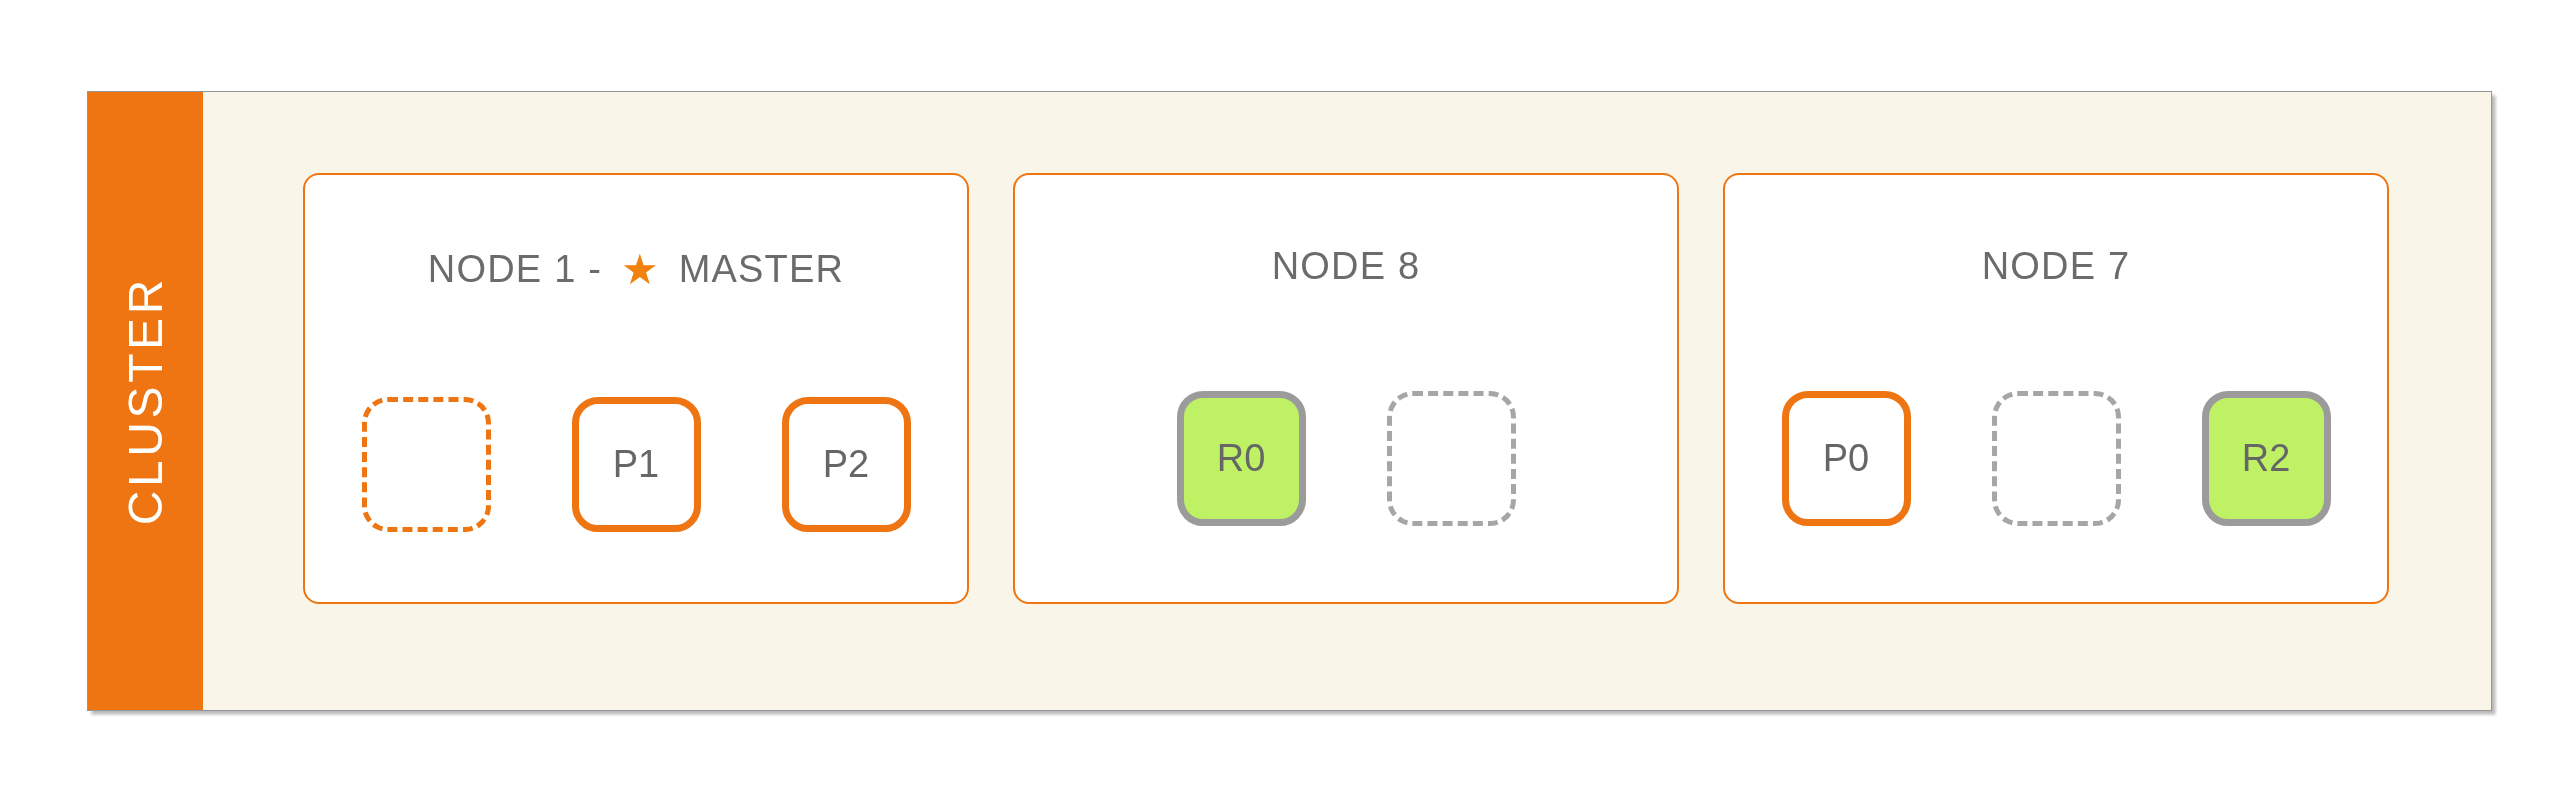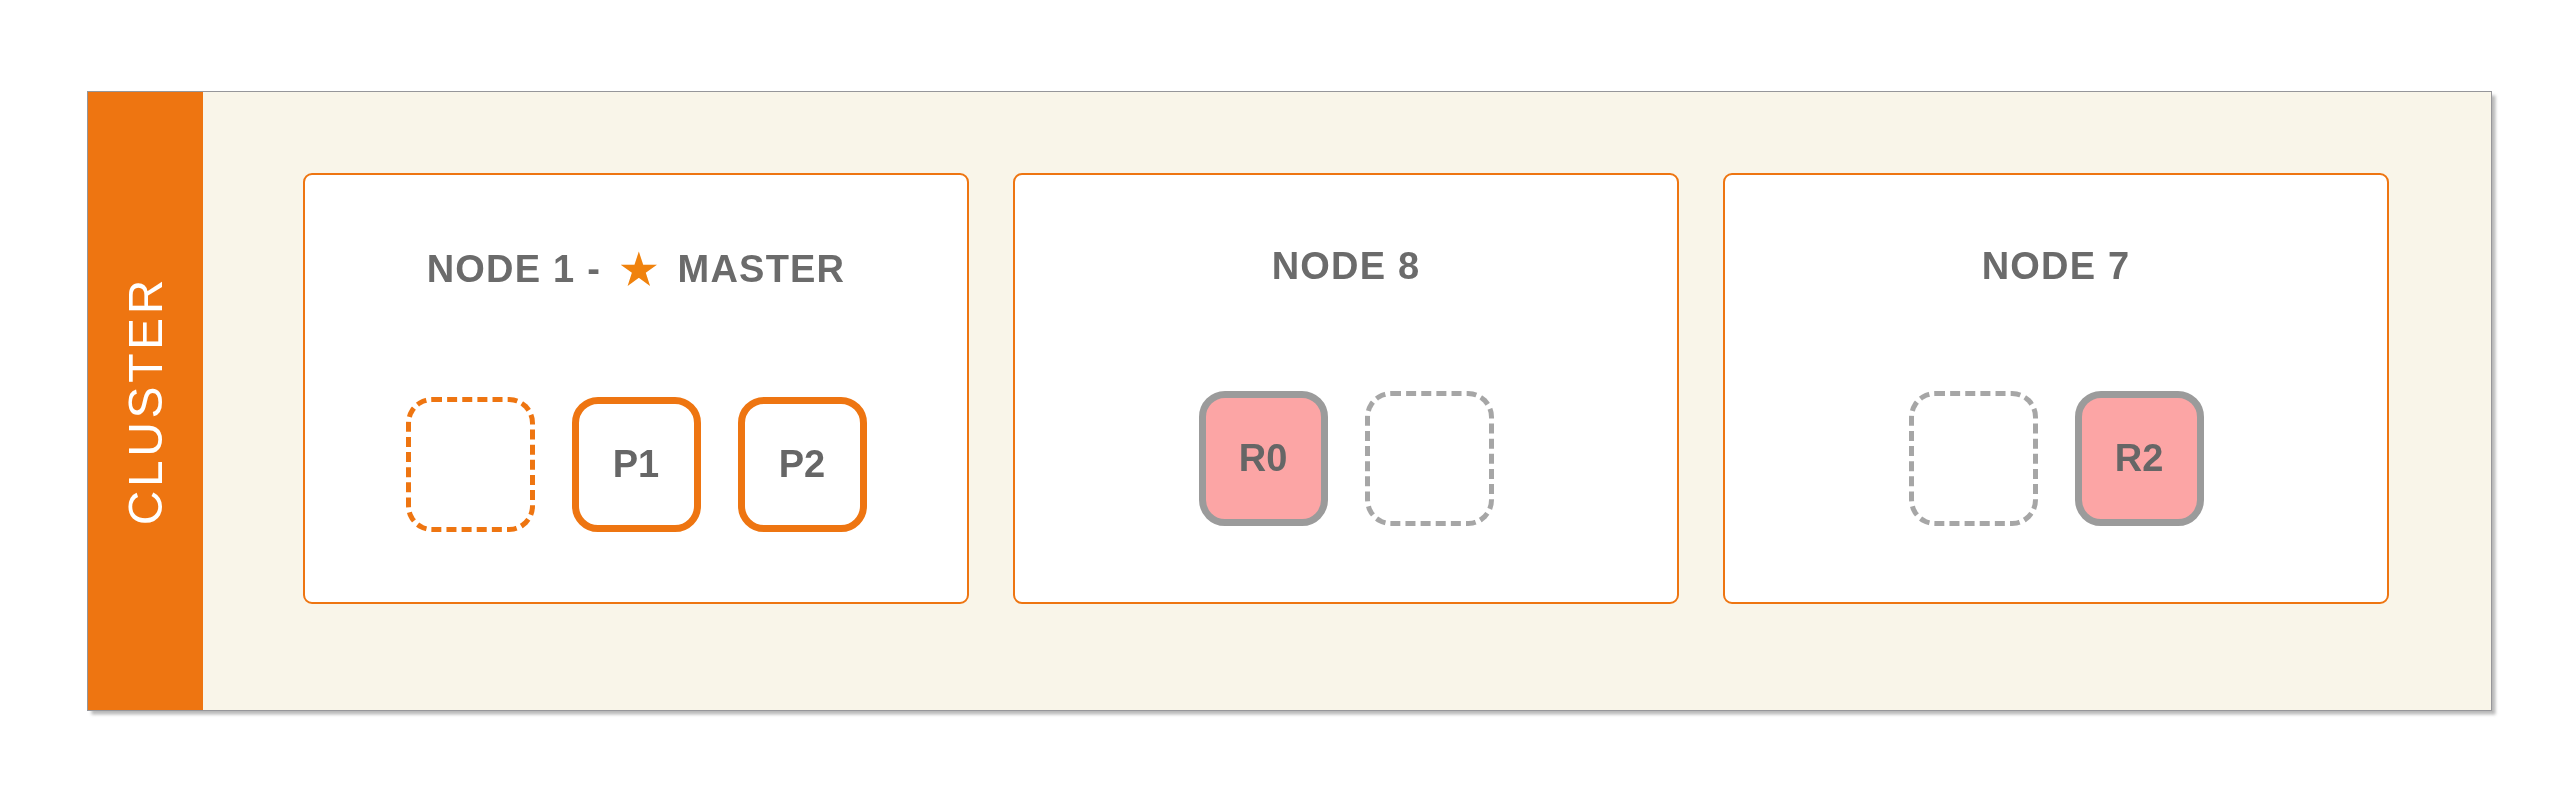--- a/index.html
+++ b/index.html
@@ -50,57 +50,56 @@
     height: 431px;
     display: flex;
     justify-content: space-between;
   }
   .node {
     box-sizing: border-box;
     width: 666px;
     height: 431px;
     background: #ffffff;
     border: 2.4px solid #EE7511;
-    border-radius: 9px;
-    font-weight: bold;
+    border-radius: 16px;
   }
   .node-title {
     margin-top: 70px;
     text-align: center;
     font-size: 38px;
     color: #6B6B6B;
     letter-spacing: 1.2px;
     white-space: nowrap;
   }
   .node-title .star {
     color: #F0820D;
     font-size: 42px;
     vertical-align: -2.4px;
     margin: 0 6px;
   }
   .slots {
     margin-top: 103px;
     display: flex;
     justify-content: center;
-    gap: 37px;
+    gap: 81px;
   }
   .slot {
     box-sizing: border-box;
     width: 129px;
     height: 135px;
     border-radius: 26px;
     display: flex;
     align-items: center;
     justify-content: center;
     font-size: 38px;
     color: #666666;
     background: transparent;
   }
   .slot.primary { border: 7.8px solid #EE7511; background: #ffffff; }
-  .slot.replica { border: 7.8px solid #9B9B9B; background: #fca5a5; }
+  .slot.replica { border: 7.8px solid #9B9B9B; background: #bef264; }
   .slot.empty-orange { border: 5.4px dashed #EE7511; }
   .slot.empty-gray { border: 5.4px dashed #A6A6A6; }
 </style>
 </head>
 <body>
 
 <div class="frame">
   <div class="sidebar">
     <div class="sidebar-label">CLUSTER</div>
   </div>
@@ -130,20 +129,23 @@
           </div>
           <div class="slot empty-gray"></div>
         </div>
   </div>
 
   <div class="node">
     <div class="node-title">
       <span>NODE 7</span>
     </div>
     <div class="slots">
+          <div class="slot primary">
+            <span>P0</span>
+          </div>
           <div class="slot empty-gray"></div>
           <div class="slot replica">
             <span>R2</span>
           </div>
         </div>
   </div>
 </div>
 </div>
 
 

